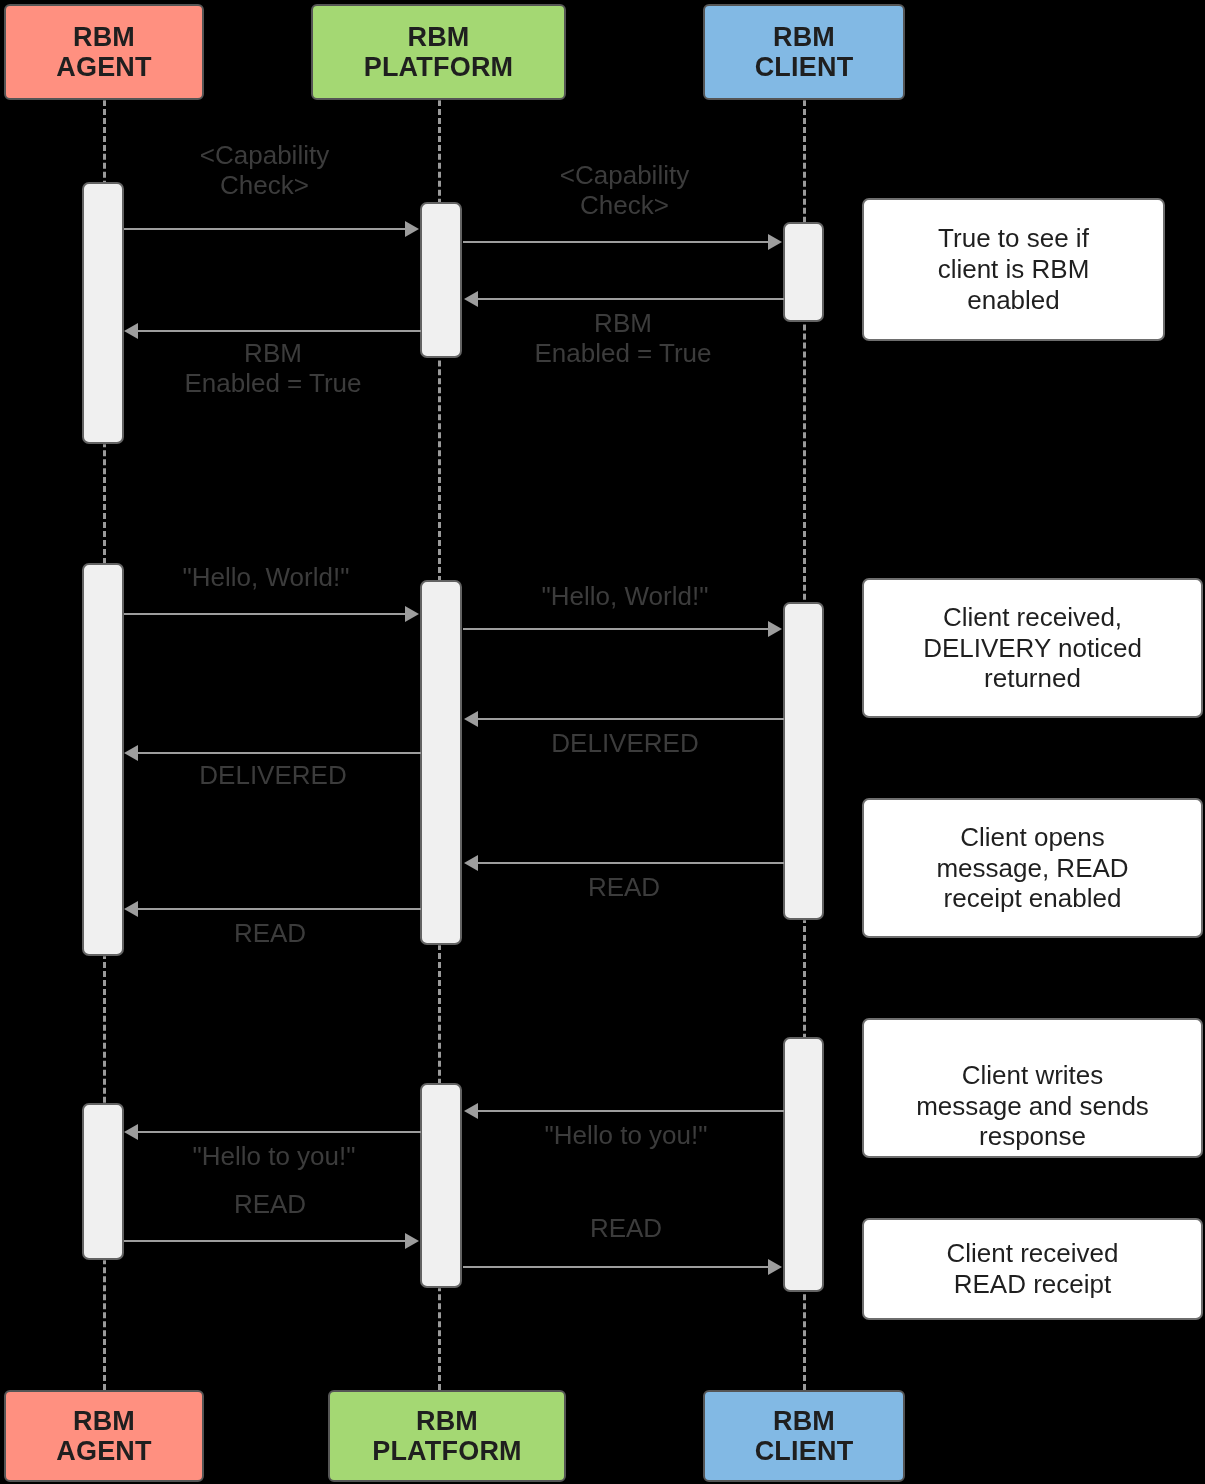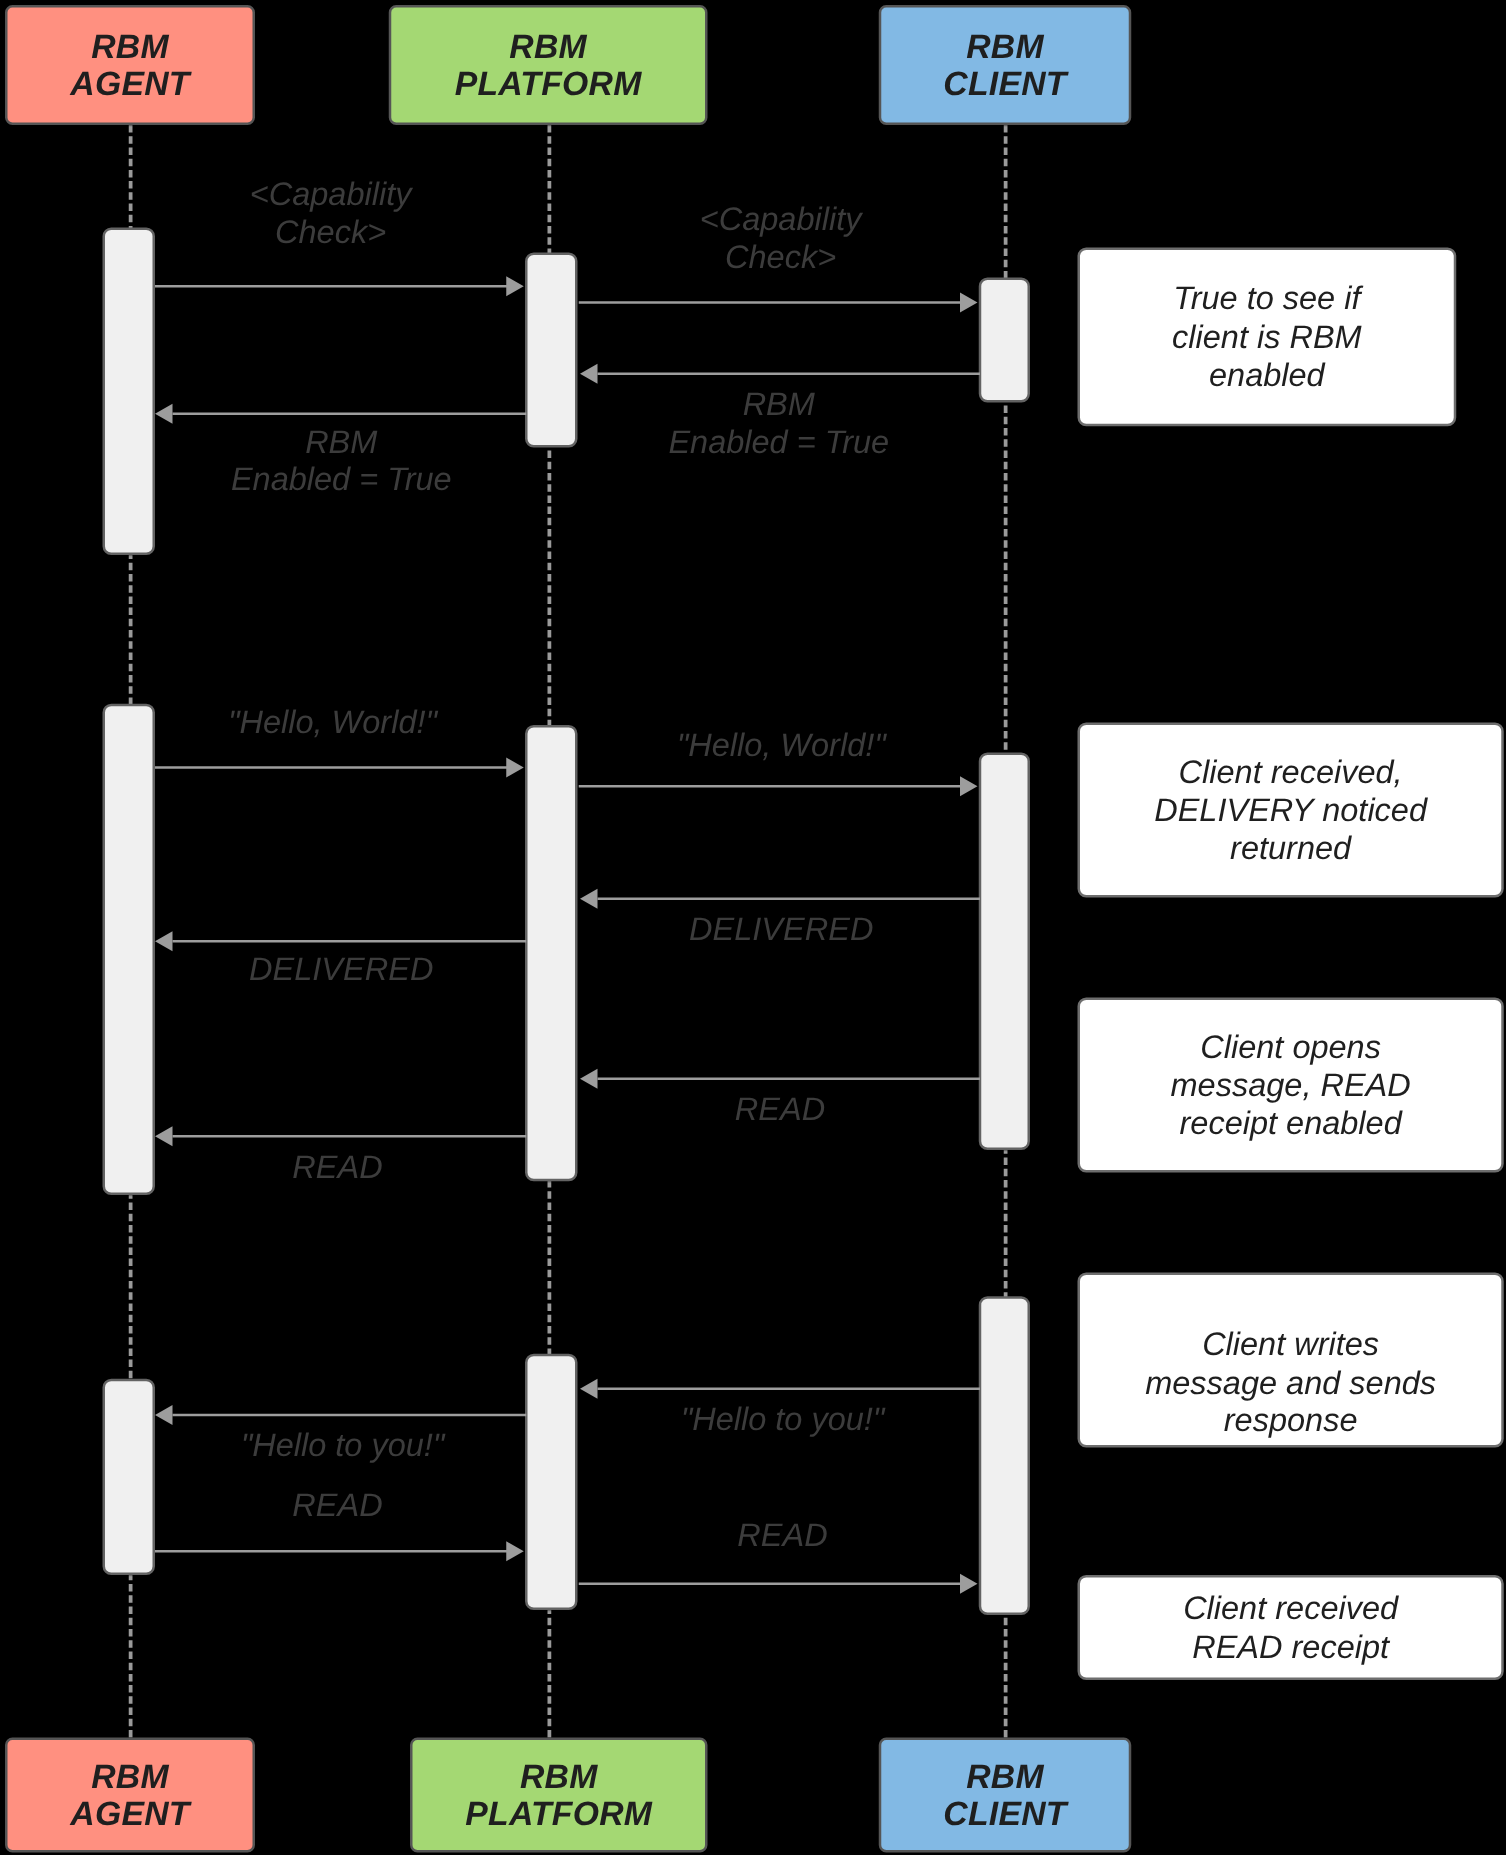--- a/index.html
+++ b/index.html
@@ -2,21 +2,20 @@
 <html><head>
 <meta charset="utf-8">
 <style>
   html,body{margin:0;padding:0;background:#000;}
   #canvas{
     position:relative;
     width:1205px;height:1484px;
     background:#000000;
     overflow:hidden;
     font-family:"Liberation Sans","DejaVu Sans",sans-serif;
-    font-style:italic;
   }
   
   .participant{
     position:absolute;
     box-sizing:border-box;
     border:2px solid #555555;
     border-radius:6px;
     display:flex;
     align-items:center;
     justify-content:center;
@@ -204,21 +203,21 @@
 message, READ
 receipt enabled</span>
   </div>
 
   <div class="note" style="left:862px;top:1018px;width:341px;height:140px;align-items:flex-end;">
     <span>Client writes
 message and sends
 response</span>
   </div>
 
-  <div class="note" style="left:862px;top:1218px;width:341px;height:84px;margin-top:42px;">
+  <div class="note" style="left:862px;top:1218px;width:341px;height:102px;">
     <span>Client received
 READ receipt</span>
   </div>
 
   <div class="participant p-agent" style="left:4px;top:1390px;width:200px;height:92px;">
     <span>RBM
 AGENT</span>
   </div>
   <div class="participant p-platform" style="left:328px;top:1390px;width:238px;height:92px;">
     <span>RBM

